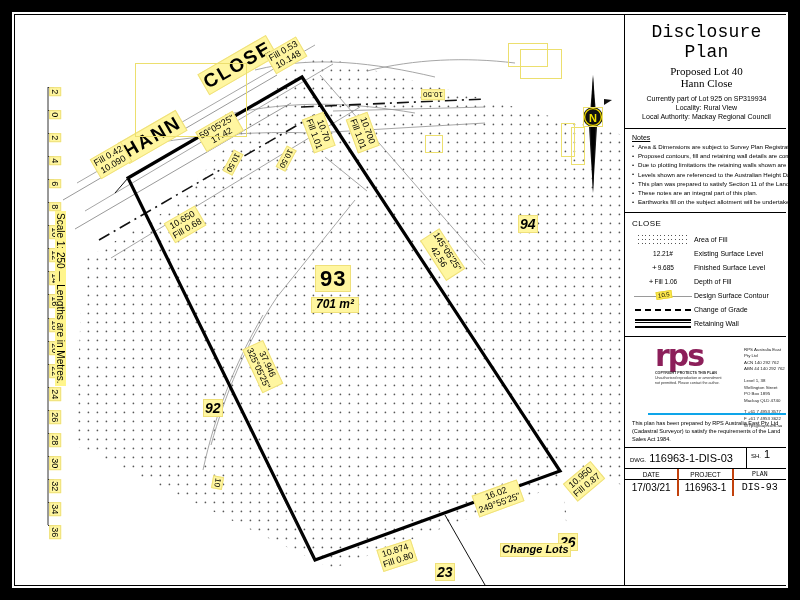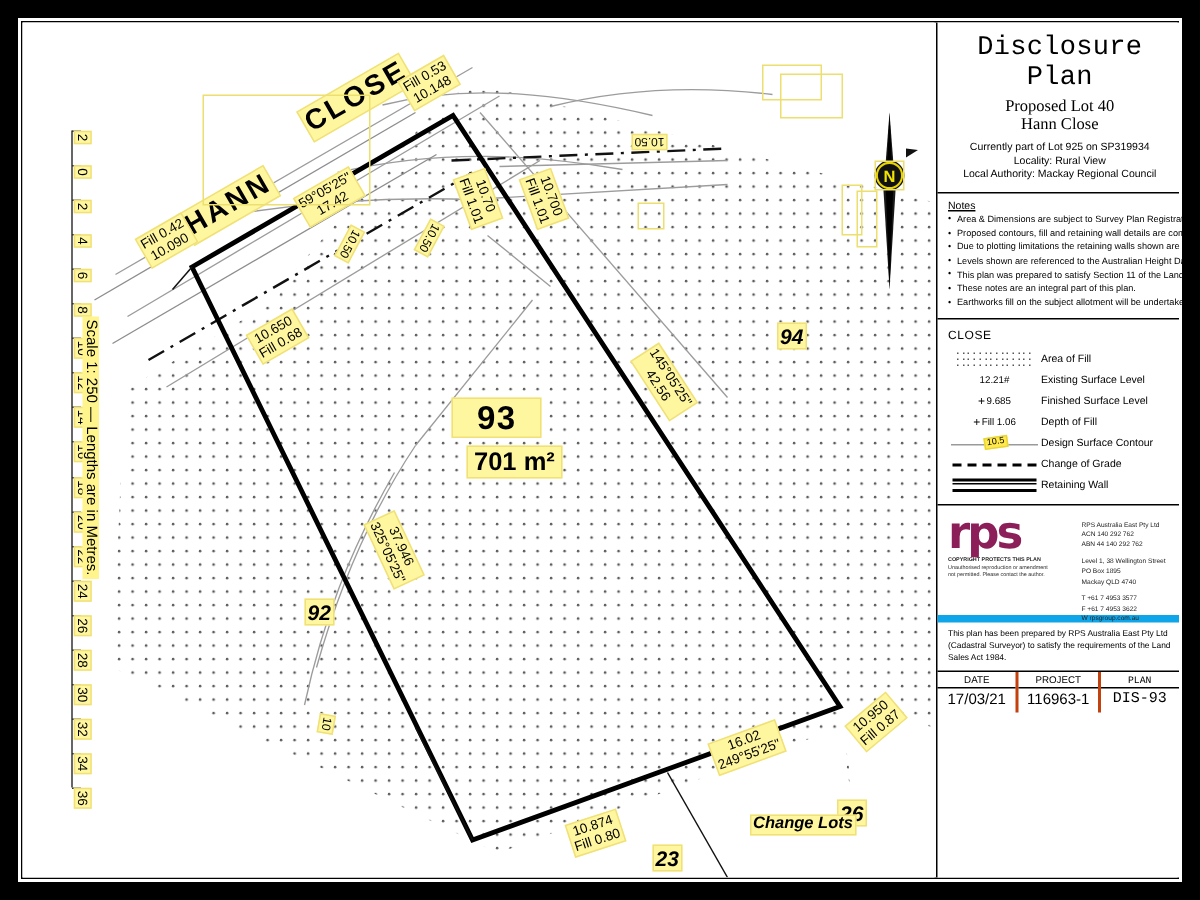--- a/index.html
+++ b/index.html
@@ -53,22 +53,22 @@
                   border-top:1px solid #9a9a9a;}
   .contourkey .clbl{position:absolute;left:22px;top:1px;font-size:6px;
                     background:#ffe94d;padding:0 1px;border:1px solid #e8d53a;
                     transform:rotate(-8deg);}
 
   .dashkey{width:56px;border-top:2px dashed #000;}
   .rwkey{width:56px;height:5px;border-top:2px solid #000;border-bottom:2px solid #000;
          position:relative;}
   .rwkey:after{content:"";position:absolute;left:0;top:1px;width:56px;height:1px;background:#000;}
 
-  .rps{padding:7px 4px 4px 7px;border-bottom:5px solid #0ea5e9;position:relative;height:78px;
-       box-sizing:border-box;}
+  .rps{padding:7px 4px 4px 7px;border-bottom:2px solid #0ea5e9;position:relative;height:78px;
+       box-sizing:border-box;margin-left:23px;}
   .rps-logo{font-family:"DejaVu Sans", sans-serif;font-weight:bold;font-size:30px;
             color:#8c1f5a;line-height:.82;letter-spacing:-2px;}
   .rps-cr{font-size:3.6px;line-height:1.35;font-weight:bold;color:#2b2b2b;margin-top:3px;width:86px;}
   .rps-cr span{font-weight:normal;}
   .rps-addr{position:absolute;left:96px;top:10px;font-size:4.4px;line-height:1.5;color:#222;}
 
   .prep{padding:4px 4px 4px 7px;font-size:5.6px;line-height:1.45;border-bottom:1px solid #000;}
 
   .dwgrow{display:flex;border-bottom:1px solid #000;height:20px;align-items:center;}
   .dwg-l{flex:1;padding-left:5px;display:flex;align-items:baseline;gap:3px;}
@@ -84,21 +84,21 @@
   .td{font-size:10px;text-align:center;padding:2px 0 3px;}
 
   
   .hl{position:absolute;background:#fff6a0;border:1px solid #efe07a;
       font-family:"Liberation Sans", sans-serif;white-space:nowrap;
       padding:0 1px;line-height:1.15;}
   .hl-empty{position:absolute;border:1px solid #ecdf6e;background:transparent;}
 
   .ital{font-style:italic;font-weight:bold;}
   .lotnum{font-weight:bold;font-size:22px;letter-spacing:1px;}
-  .area{font-weight:bold;font-size:17px;}
+  .area{font-style:italic;font-weight:bold;font-size:12px;}
 
   .scaletxt{position:absolute;font-size:10px;white-space:nowrap;
             transform-origin:0 0;background:#fff58c;padding:0 2px;}
 </style>
 </head>
 <body>
 
 <div id="sheet">
 
   <div class="frame-top"></div>
@@ -223,21 +223,21 @@
         <div style="position: absolute; left: 33px; top: 486.947px; width: 6px; height: 1px; background: rgb(51, 51, 51);"></div>
         <div class="hl" style="left: 40px; top: 480.947px; font-size: 9px; transform: rotate(90deg); transform-origin: 0px 50%;">34</div>
         <div style="position: absolute; left: 33px; top: 510px; width: 6px; height: 1px; background: rgb(51, 51, 51);"></div>
         <div class="hl" style="left: 40px; top: 504px; font-size: 9px; transform: rotate(90deg); transform-origin: 0px 50%;">36</div>
       </div>
     <div class="scaletxt" style="left:51px;top:196px;transform:rotate(90deg);">Scale 1: 250 — Lengths are in Metres.</div>
 
     <div class="hl" style="left:104px;top:110px;font-size:19px;font-weight:bold;letter-spacing:2px;transform:rotate(-30deg);">HANN</div>
     <div class="hl" style="left:183px;top:38px;font-size:19px;font-weight:bold;letter-spacing:2px;transform:rotate(-30deg);">CLOSE</div>
 
-    <div class="hl lotnum" style="left:286px;top:250px;padding:0 16px;">93</div>
+    <div class="hl lotnum" style="left:300px;top:250px;padding:0 4px;">93</div>
     <div class="hl area" style="left:296px;top:282px;padding:0 4px;">701 m²</div>
 
     <div class="hl ital" style="left:503px;top:200px;font-size:14px;">94</div>
     <div class="hl ital" style="left:188px;top:384px;font-size:14px;">92</div>
     <div class="hl ital" style="left:543px;top:518px;font-size:14px;">26</div>
     <div class="hl ital" style="left:420px;top:548px;font-size:14px;">23</div>
     <div class="hl ital" style="left:485px;top:528px;font-size:11px;line-height:1.05;text-align:center;">
       <span>Change Lots</span>
     </div>
 
@@ -448,20 +448,30 @@
         <div>Mackay QLD 4740</div>
         <div style="height:5px"></div>
         <div>T +61 7 4953 3577</div>
         <div>F +61 7 4953 3622</div>
         <div>W rpsgroup.com.au</div>
       </div>
     </div>
 
     <div class="prep">This plan has been prepared by RPS Australia East Pty Ltd (Cadastral Surveyor) to satisfy the requirements of the Land Sales Act 1984.</div>
 
+    <div class="dwgrow">
+      <div class="dwg-l">
+        <span class="dwg-lbl">DWG.</span>
+        <span class="dwg-val">116963-1-DIS-03</span>
+      </div>
+      <div class="sh-c">
+        <span class="dwg-lbl">SH.</span>
+        <span class="dwg-val">1</span>
+      </div>
+    </div>
 
     <div class="tbl" id="titleblock-table">
         <div class="tcell">
           <div class="th">DATE</div>
           <div class="td">17/03/21</div>
         </div>
         <div class="tcell">
           <div class="th">PROJECT</div>
           <div class="td">116963-1</div>
         </div>

